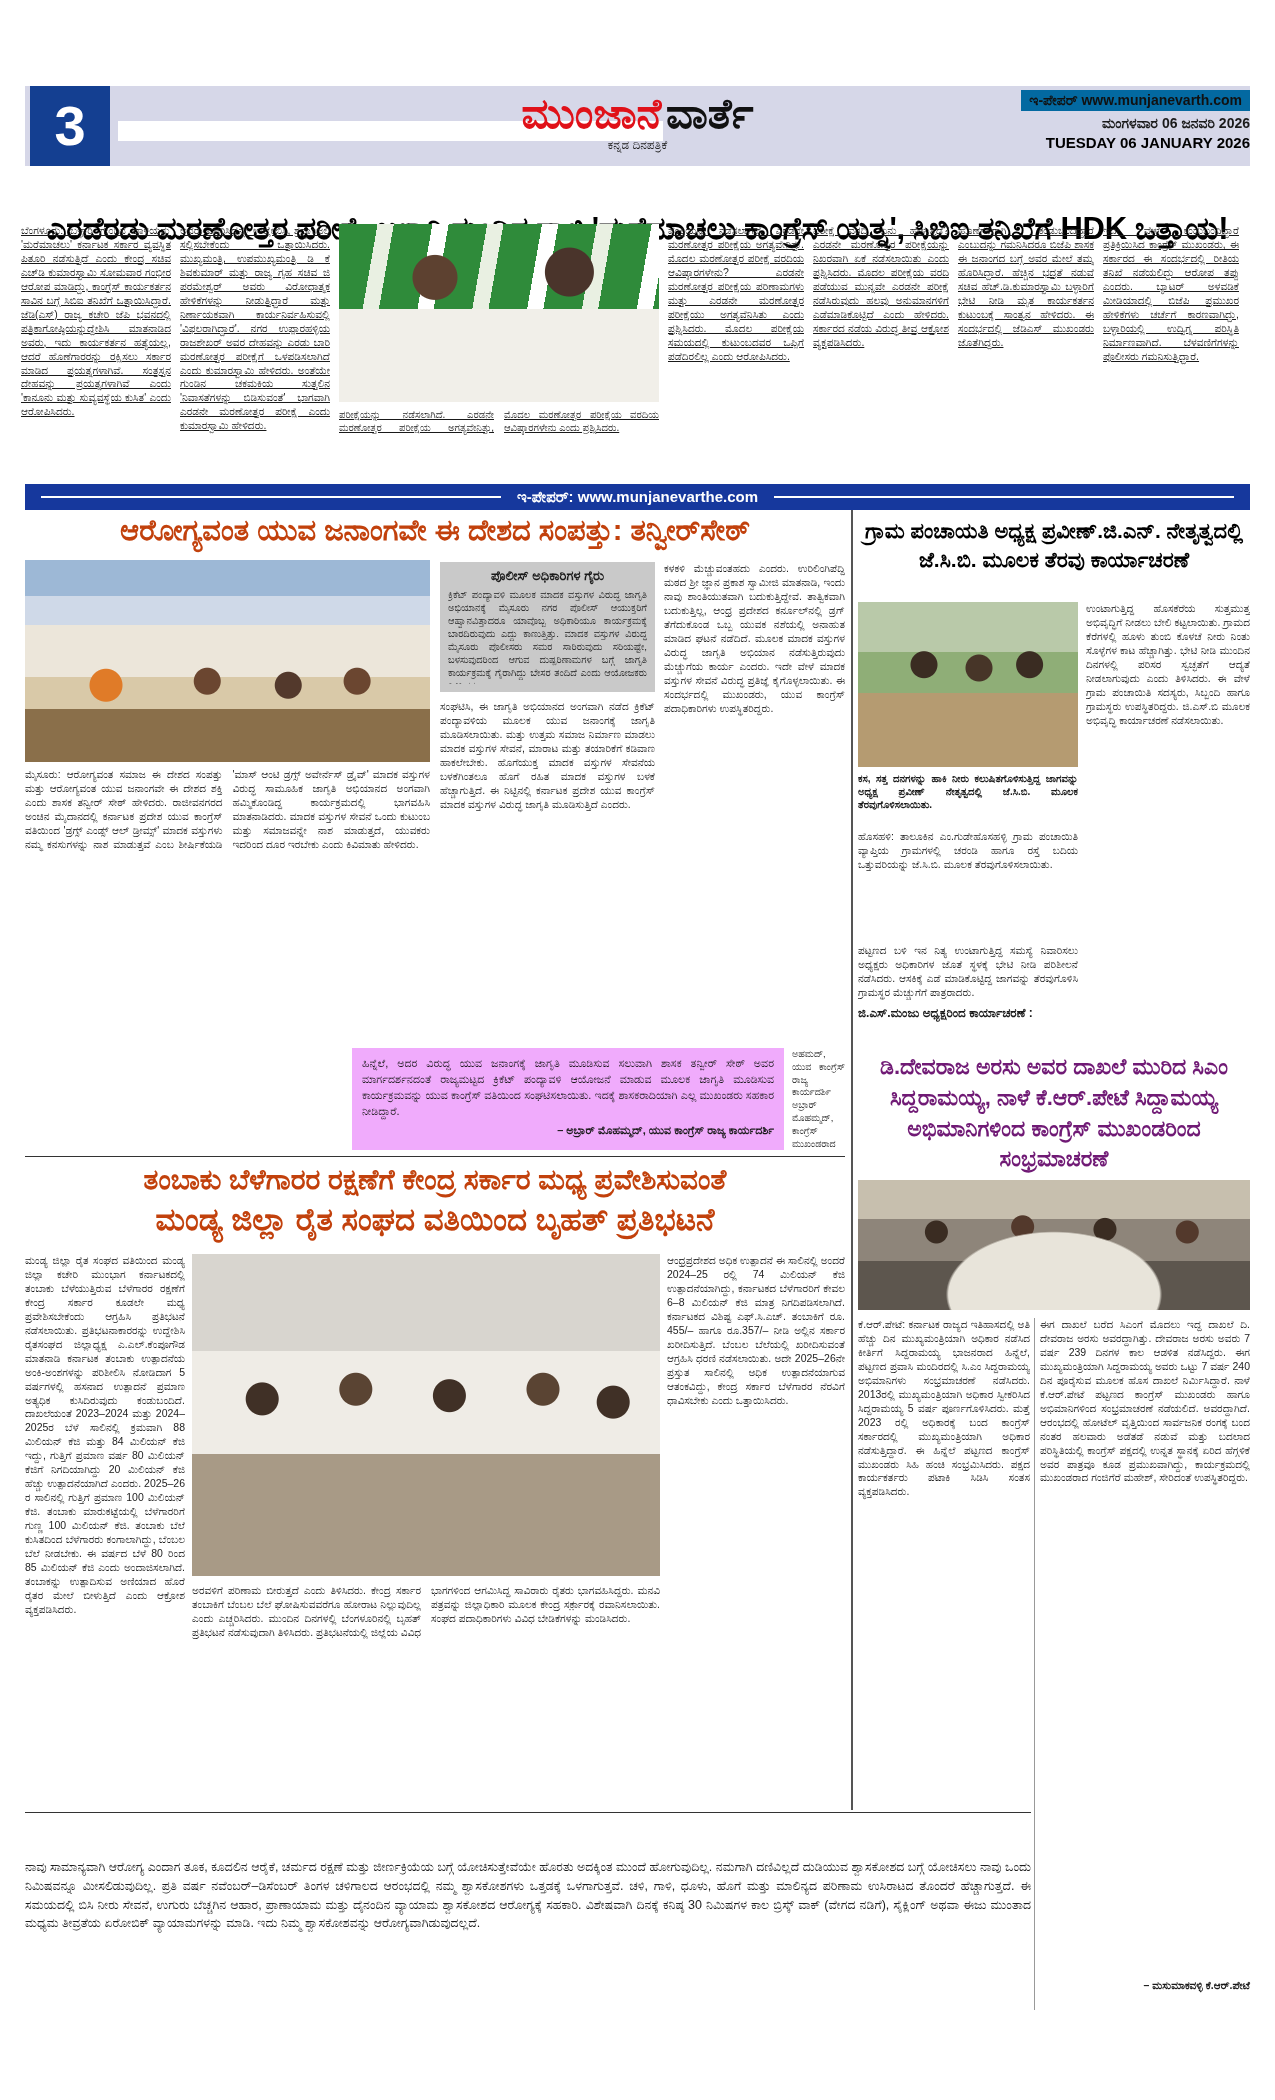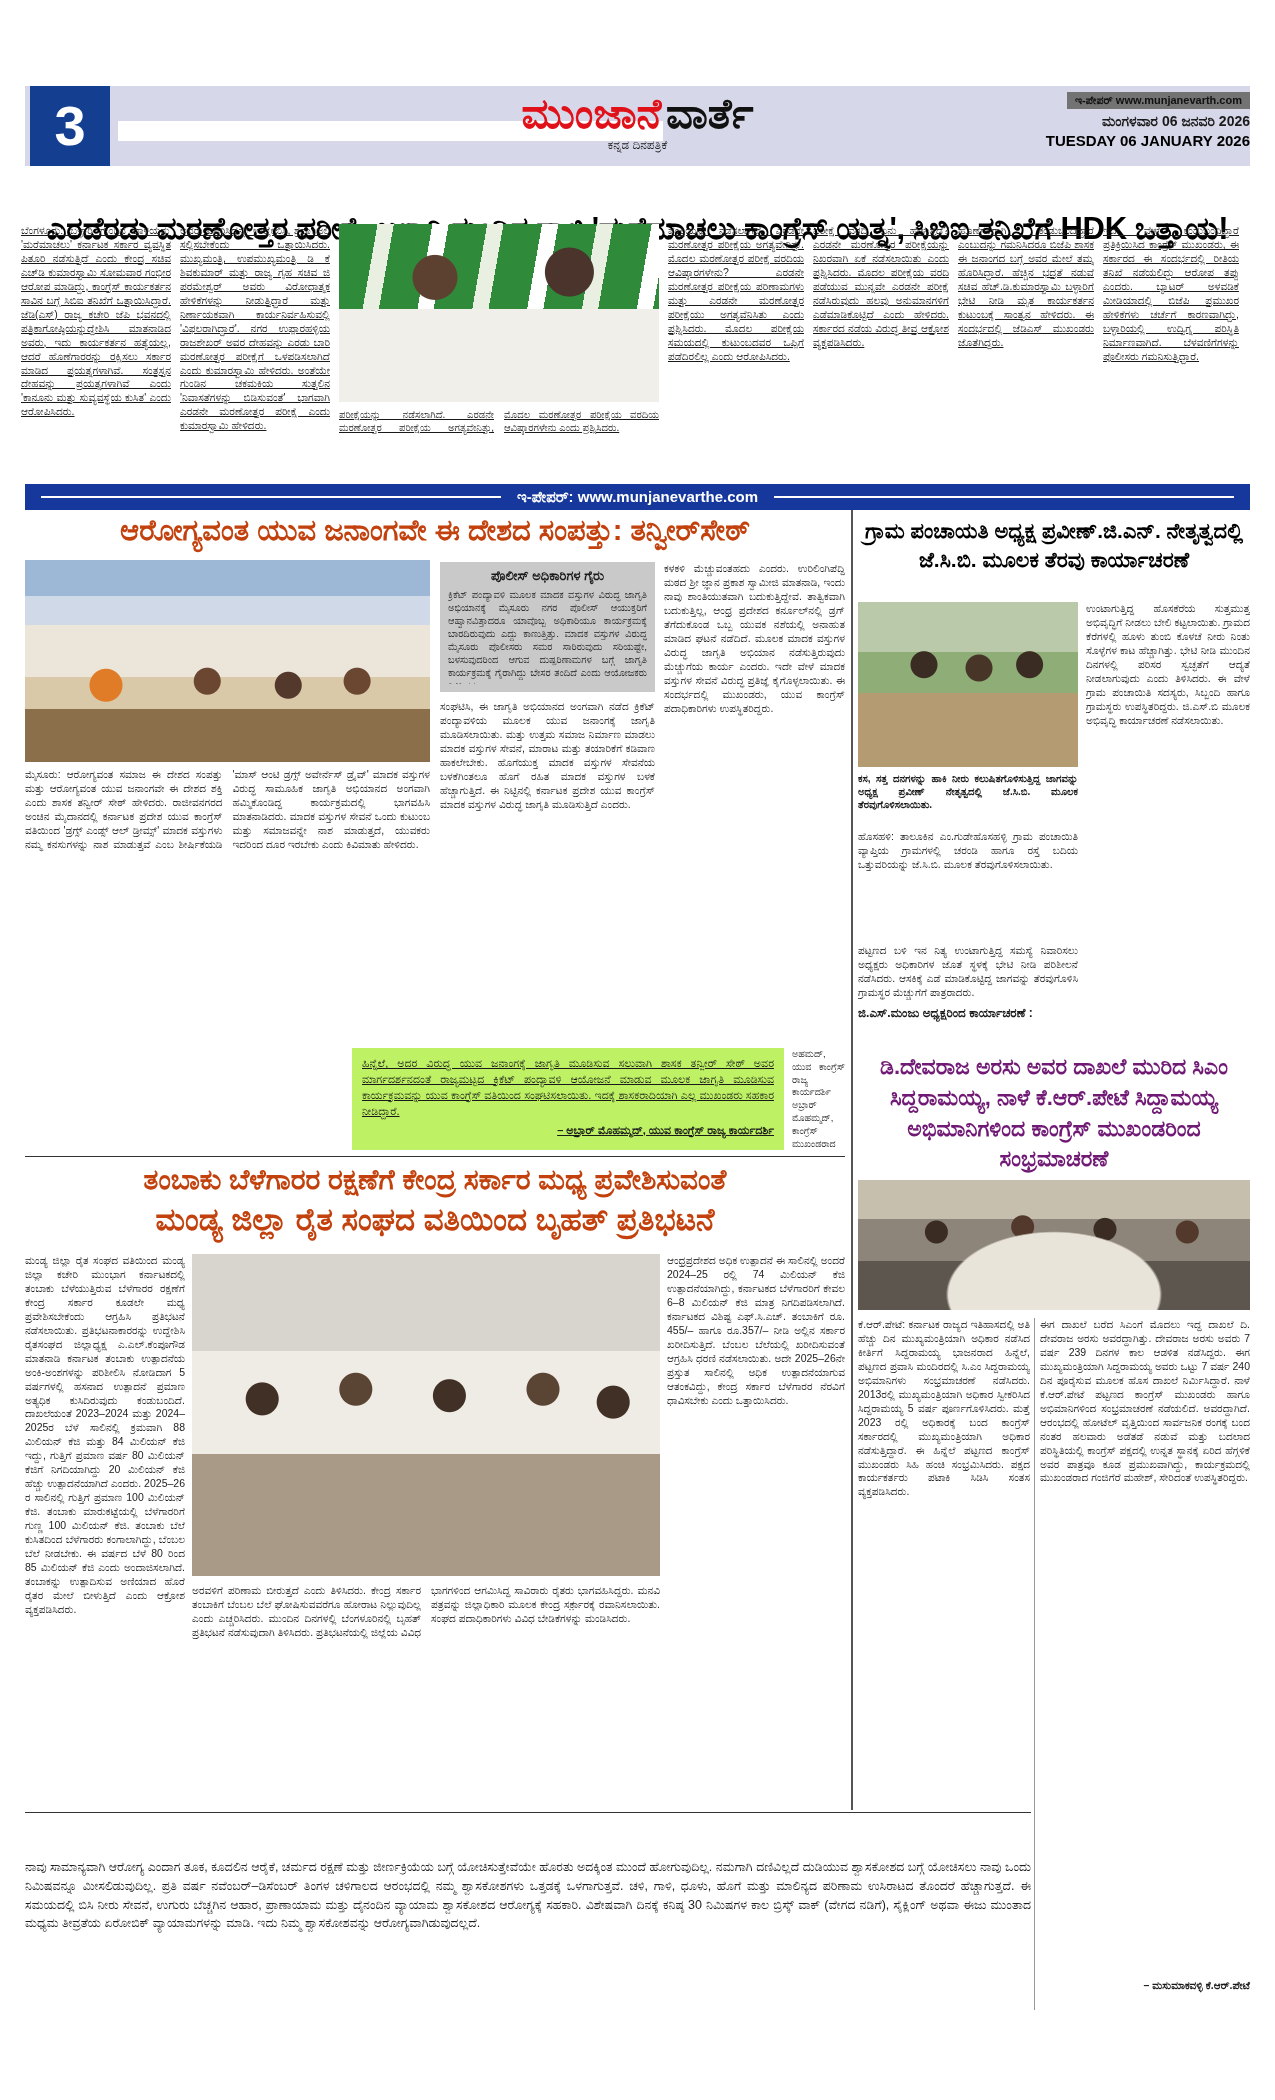--- a/index.html
+++ b/index.html
@@ -9,37 +9,37 @@
   .bt{font-size:10.5px;line-height:1.33;text-align:justify;overflow:hidden;color:#1c1c1c;}
   
   .band{background:#d6d7e8;}
   .pagenum{background:#143f91;color:#fff;font-size:56px;font-weight:bold;text-align:center;line-height:80px;}
   .whitestrip{background:#ffffff;}
   .masthead{text-align:center;line-height:1.05;}
   .mast-red{color:#e01119;font-size:42px;font-weight:bold;}
   .mast-black{color:#111;font-size:42px;font-weight:bold;}
   .mast-sub{font-size:12px;color:#222;margin-top:3px;}
   .hdr-right{text-align:right;}
-  .epaper-box{display:inline-block;background:#737373;padding:2px 8px;font-size:11px;font-weight:bold;color:#111;}
+  .epaper-box{display:inline-block;background:#0369a1;padding:2px 8px;font-size:14px;font-weight:bold;color:#111;}
   .date-kn{font-size:14px;color:#1a1a1a;margin-top:4px;font-weight:bold;}
   .date-en{font-size:15px;color:#000;font-weight:bold;margin-top:2px;}
   
   .h-xl{font-size:31px;font-weight:bold;color:#000;text-align:center;letter-spacing:-0.3px;line-height:1.15;margin-top:41px;}
   .h-l{font-size:29px;font-weight:bold;color:#c2410c;text-align:center;line-height:1.15;}
   .h-m{font-size:21px;font-weight:bold;color:#000;text-align:center;line-height:1.4;}
   .h-cm{font-size:22px;font-weight:bold;color:#701a75;text-align:center;line-height:1.4;}
   .h-sec4{font-size:25px;font-weight:bold;color:#000;text-align:center;}
   
   .banner{background:#16389d;display:flex;align-items:center;}
   .banner .line{flex:1;height:2px;background:#fff;margin:0 16px;}
   .banner .btxt{color:#fff;font-size:15px;font-weight:bold;white-space:nowrap;}
   
   .graybox{background:#c9c9c9;padding:6px 8px;box-sizing:border-box;}
   .graybox-title{font-size:13px;font-weight:bold;text-align:center;margin-bottom:4px;}
-  .quotebox{background:#bef264;padding:8px 10px;box-sizing:border-box;text-decoration:underline;}
+  .quotebox{background:#f0abfc;padding:8px 10px;box-sizing:border-box;}
   .quote-body{font-size:11px;line-height:1.45;text-align:justify;}
   .quote-attr{font-size:11px;font-weight:bold;text-align:right;margin-top:4px;}
   .rule-h{background:#333;height:1px;}
   .rule-v{background:#555;}
   .cols2{column-count:2;column-gap:10px;}
   .sign{font-weight:bold;text-align:right;margin-top:21px;}
   .subhead{font-size:12px;font-weight:bold;}
   .caption{font-size:10px;font-weight:bold;line-height:1.3;text-align:justify;}
   
   .lead-region{display:flex;gap:9px;}

